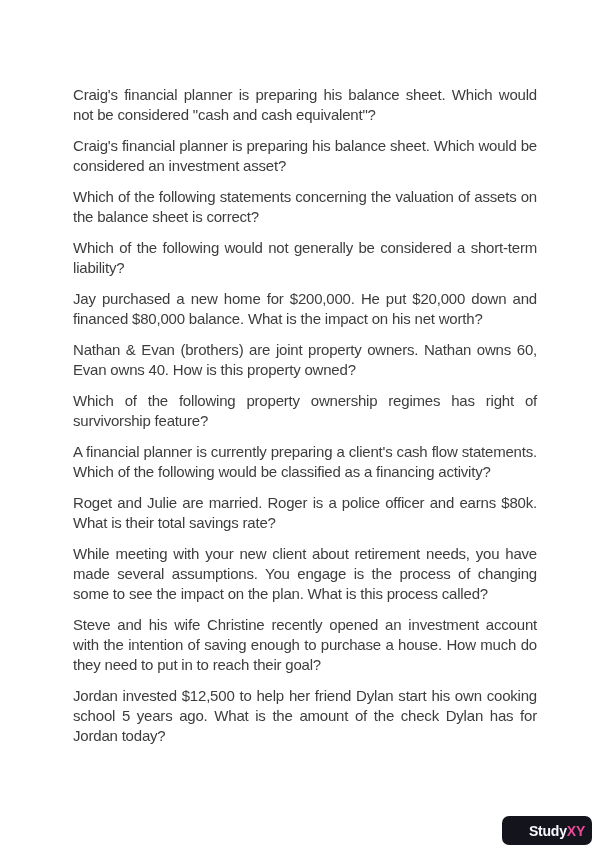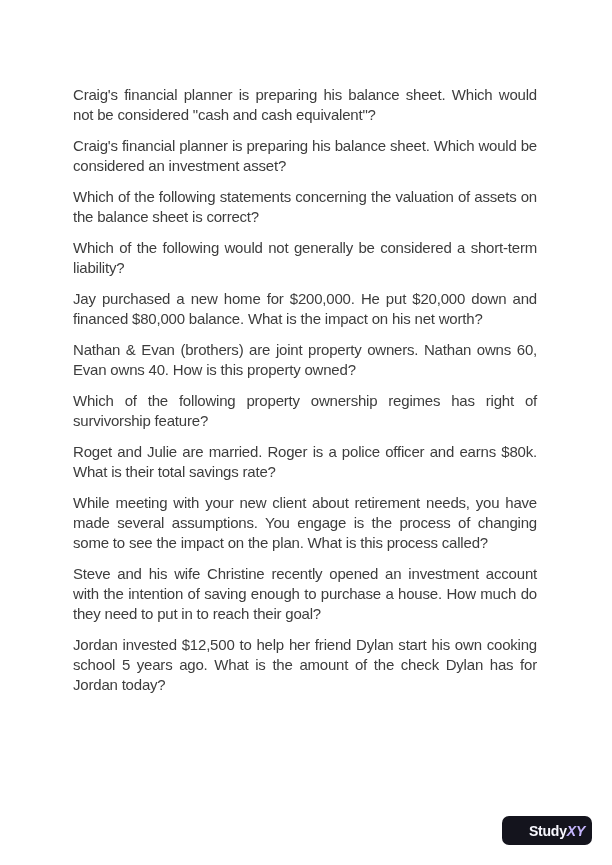--- a/index.html
+++ b/index.html
@@ -51,35 +51,36 @@
     flex: 0 0 auto;
   }
   .brand-text {
     font-size: 14px;
     font-weight: 700;
     letter-spacing: -0.2px;
     white-space: nowrap;
     line-height: 1;
   }
   .brand-study { color: #f8f8ff; text-align: right; }
-  .brand-xy { color: #c4b5fd; font-style: italic; }
+  .brand-xy { color: #ec4899; }
 </style>
 </head>
 <body>
 
 <div class="page">
 
   <div class="content">
     <p class="question">Craig's financial planner is preparing his balance sheet. Which would not be considered "cash and cash equivalent"?</p>
     <p class="question">Craig's financial planner is preparing his balance sheet. Which would be considered an investment asset?</p>
     <p class="question">Which of the following statements concerning the valuation of assets on the balance sheet is correct?</p>
     <p class="question">Which of the following would not generally be considered a short-term liability?</p>
     <p class="question">Jay purchased a new home for $200,000. He put $20,000 down and financed $80,000 balance. What is the impact on his net worth?</p>
     <p class="question">Nathan &amp; Evan (brothers) are joint property owners. Nathan owns 60, Evan owns 40. How is this property owned?</p>
     <p class="question">Which of the following property ownership regimes has right of survivorship feature?</p>
+    <p class="question">A financial planner is currently preparing a client's cash flow statements. Which of the following would be classified as a financing activity?</p>
     <p class="question">Roget and Julie are married. Roger is a police officer and earns $80k. What is their total savings rate?</p>
     <p class="question">While meeting with your new client about retirement needs, you have made several assumptions. You engage is the process of changing some to see the impact on the plan. What is this process called?</p>
     <p class="question">Steve and his wife Christine recently opened an investment account with the intention of saving enough to purchase a house. How much do they need to put in to reach their goal?</p>
     <p class="question">Jordan invested $12,500 to help her friend Dylan start his own cooking school 5 years ago. What is the amount of the check Dylan has for Jordan today?</p>
   </div>
 
   <div class="logo-badge">
     <svg class="plus-icon" viewBox="0 0 16 16" aria-hidden="true">
       <defs>
         <linearGradient id="plusGrad" x1="0" y1="0" x2="1" y2="1">

